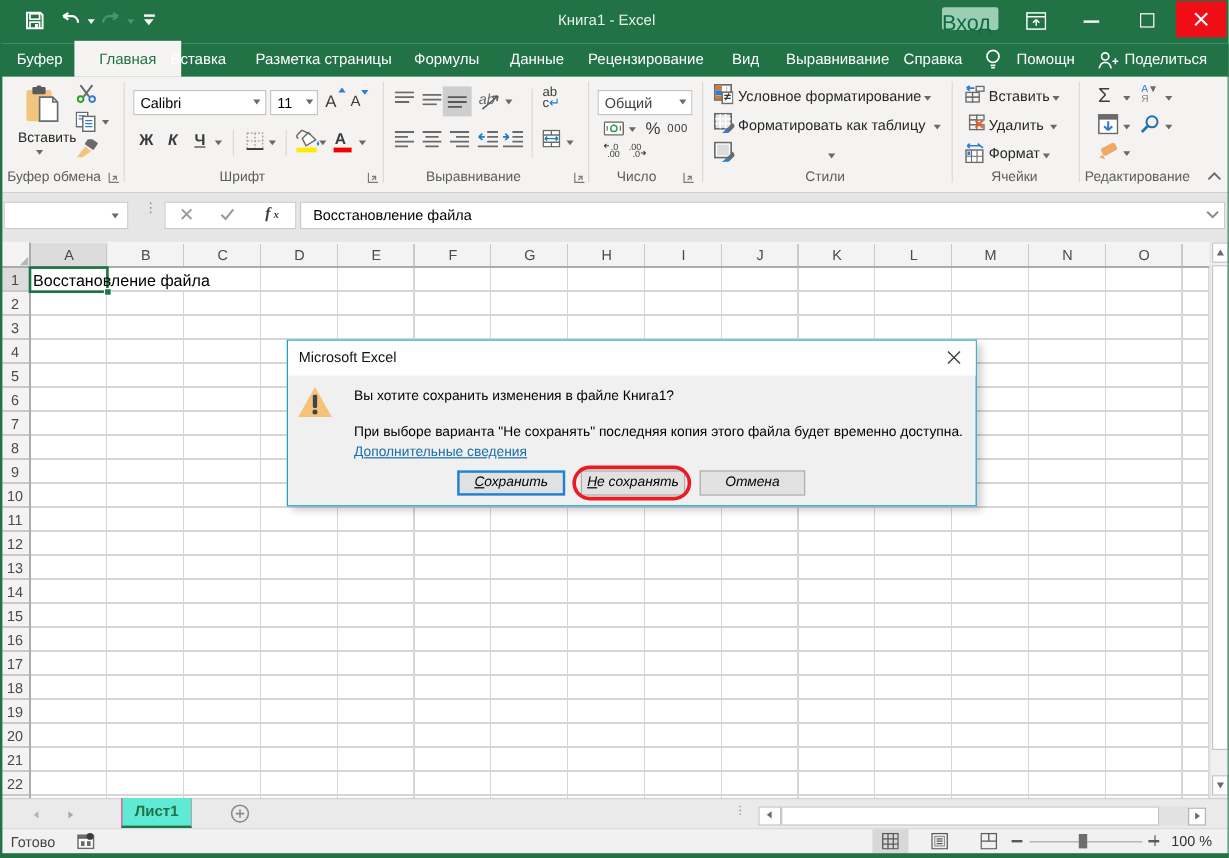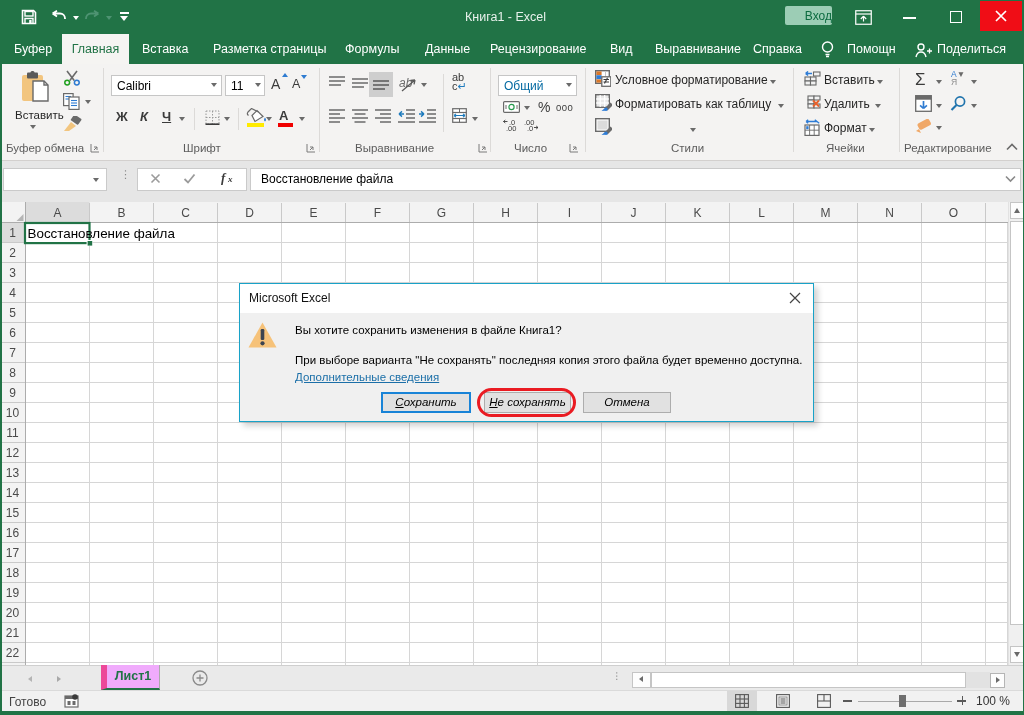--- a/index.html
+++ b/index.html
@@ -3,21 +3,21 @@
 <meta charset="utf-8">
 <style>
 * { margin:0; padding:0; box-sizing:border-box; }
 html,body { width:1024px; height:715px; overflow:hidden; }
 body { font-family:"Liberation Sans", sans-serif; position:relative; background:#fff; }
 .abs { position:absolute; }
 
 #titlebar { left:0; top:0; width:1024px; height:36px; background:#217346; }
 #tabrow { left:0; top:36px; width:1024px; height:28px; background:#217346; }
 .tabtxt { position:absolute; top:6px; color:#fff; font-size:12.5px; white-space:nowrap; }
-#tab-active { position:absolute; left:62px; top:-2.5px; width:67px; height:30.5px; background:#f5f4f2; }
+#tab-active { position:absolute; left:62px; top:-2.5px; width:89px; height:30.5px; background:#f5f4f2; }
 #tab-active span { position:absolute; left:0; right:0; top:8.5px; text-align:center; color:#217346; font-size:12.5px; }
 
 #ribbon { left:0; top:64px; width:1024px; height:97px; background:#f4f3f2; border-bottom:1px solid #d3d0ce; }
 .gsep { position:absolute; top:4px; height:84px; width:1px; background:#dcdad8; }
 .glabel { position:absolute; top:78px; font-size:11.5px; color:#5c5c5c; white-space:nowrap;text-align:center; }
 .launch { position:absolute; top:79px; width:10px; height:10px; }
 .cbox { position:absolute; background:#fff; border:1px solid #c6c6c6; }
 .dd { position:absolute; width:0; height:0; border-left:3.5px solid transparent; border-right:3.5px solid transparent; border-top:4px solid #6a6a6a; }
 .ricon { position:absolute; }
 .rtxt { position:absolute; font-size:12px; color:#262626; white-space:nowrap; }
@@ -54,21 +54,21 @@
     <path d="M15.5 3.5 L11 0.8 M15.5 3.5 L11 6.4 M15.5 3.5 H8 a5 5 0 0 0 -5 5 v0.5" fill="none" stroke="#4e9372" stroke-width="1.8"></path>
   </svg>
   <div class="dd" style="left:106px;top:16px;border-top-color:#4e9372;"></div>
 
   <div style="position:absolute;left:120px;top:12px;width:9px;height:1.5px;background:#fff;"></div>
   <div class="dd" style="left:120px;top:16px;border-top-color:#fff;border-left-width:4.5px;border-right-width:4.5px;border-top-width:5px;"></div>
 
   <span style="position:absolute;left:465px;top:10px;font-size:12.5px;color:#e8f1ec;">Книга1  -  Excel</span>
 
   <div style="position:absolute;left:785px;top:6px;width:47px;height:19px;background:#9ccdb5;border-radius:2px;">
-    <span style="position:absolute;left:0;right:0;top:2.5px;text-align:right;font-size:12px;color:#0c6b40;">Вход</span>
+    <span style="position:absolute;left:0;right:0;top:2.5px;text-align:left;font-size:18px;color:#0c6b40;">Вход</span>
   </div>
 
   <svg style="position:absolute;left:855px;top:10px;" width="17" height="15" viewBox="0 0 17 15">
     <rect x="0.75" y="0.75" width="15.5" height="13.5" fill="none" stroke="#fff" stroke-width="1.2"></rect>
     <line x1="0.75" y1="4" x2="16.25" y2="4" stroke="#fff" stroke-width="1.2"></line>
     <path d="M8.5 11.5 V6.5 M8.5 6.2 L5.8 9 M8.5 6.2 L11.2 9" fill="none" stroke="#fff" stroke-width="1.2"></path>
   </svg>
 
   <div style="position:absolute;left:903px;top:17px;width:13px;height:1.5px;background:#fff;"></div>
 
@@ -264,21 +264,21 @@
     <path d="M2 7.5 h11 M2 7.5 l2 -1.6 M2 7.5 l2 1.6 M13 7.5 l-2 -1.6 M13 7.5 l-2 1.6" stroke="#1e7bbd" stroke-width="1.2" fill="none"></path>
   </svg>
   <div class="dd" style="left:472px;top:53px;"></div>
   <div class="glabel" style="left:355px;">Выравнивание</div>
   <svg class="launch" style="left:478px;" viewBox="0 0 10 10">
       <path d="M1 1 v8 h8 M4 4 h3 v3 M7 4 l-3 3" fill="none" stroke="#7a7a7a" stroke-width="1"></path>
     </svg>
   <div class="gsep" style="left:490px;"></div>
 
   <div class="cbox" style="left:498px;top:11px;width:79px;height:21px;">
-      <span style="position:absolute;left:5px;top:3px;font-size:12px;color:#0369a1;">Общий</span>
+      <span style="position:absolute;left:5px;top:3px;font-size:12px;color:#404040;">Общий</span>
     </div>
   <div class="dd" style="left:566px;top:19px;"></div>
   <svg class="ricon" style="left:503px;top:37px;" width="17" height="13" viewBox="0 0 17 13">
     <rect x="0.6" y="0.6" width="15.8" height="10.8" rx="1" fill="#fff" stroke="#6a6a6a" stroke-width="1.2"></rect>
     <circle cx="8.5" cy="6" r="2.6" fill="none" stroke="#279b4e" stroke-width="1.2"></circle>
     <line x1="3" y1="4" x2="3" y2="8" stroke="#6a6a6a" stroke-width="1"></line>
     <line x1="14" y1="4" x2="14" y2="8" stroke="#6a6a6a" stroke-width="1"></line>
   </svg>
   <div class="dd" style="left:524px;top:42px;"></div>
   <div class="rtxt" style="left:538px;top:35px;font-size:14px;color:#3b3b3b;">%</div>
@@ -557,21 +557,21 @@
   <div style="position:absolute;left:1px;top:0px;width:14px;height:17px;background:#fdfdfd;border:1px solid #c5c5c5;"></div>
   <div style="position:absolute;left:4.5px;top:6px;width:0;height:0;border-left:3.5px solid transparent;border-right:3.5px solid transparent;border-bottom:5px solid #6a6a6a;"></div>
   <div style="position:absolute;left:1px;top:19px;width:14px;height:404px;background:#ffffff;border:1px solid #c5c5c5;"></div>
   <div style="position:absolute;left:1px;top:444px;width:14px;height:17px;background:#fdfdfd;border:1px solid #c5c5c5;"></div>
   <div style="position:absolute;left:4.5px;top:450px;width:0;height:0;border-left:3.5px solid transparent;border-right:3.5px solid transparent;border-top:5px solid #6a6a6a;"></div>
 </div>
 
 <div class="abs" id="tabbar">
   <div style="position:absolute;left:28px;top:10px;width:0;height:0;border-top:3.5px solid transparent;border-bottom:3.5px solid transparent;border-right:4.5px solid #b4b4b4;"></div>
   <div style="position:absolute;left:57px;top:10px;width:0;height:0;border-top:3.5px solid transparent;border-bottom:3.5px solid transparent;border-left:4.5px solid #a8a8a8;"></div>
-  <div style="position:absolute;left:101px;top:-1px;width:59px;height:25px;background:#f0abfc;border-left:6px solid #ec4899;border-right:1px solid #ababab;border-bottom:2.5px solid #217346;">
+  <div style="position:absolute;left:101px;top:-1px;width:59px;height:25px;background:#5eead4;border-left:1px solid #ec4899;border-right:1px solid #ababab;border-bottom:2.5px solid #217346;">
     <span style="position:absolute;left:0;right:0;top:4px;text-align:center;font-size:12.5px;font-weight:bold;color:#217346;">Лист1</span>
   </div>
   <svg style="position:absolute;left:192px;top:4px;" width="16" height="16" viewBox="0 0 16 16">
     <circle cx="8" cy="8" r="7" fill="none" stroke="#8a8a8a" stroke-width="1.3"></circle>
     <path d="M8 4.5 V11.5 M4.5 8 H11.5" stroke="#8a8a8a" stroke-width="1.3"></path>
   </svg>
 
   <div style="position:absolute;left:612px;top:8px;width:3px;height:12px;color:#8a8a8a;font-size:9.5px;line-height:4px;">⋮</div>
   <div style="position:absolute;left:632px;top:6px;width:19px;height:16px;background:#fdfdfd;border:1px solid #c5c5c5;"></div>
   <div style="position:absolute;left:639px;top:10px;width:0;height:0;border-top:3.8px solid transparent;border-bottom:3.8px solid transparent;border-right:4.4px solid #6a6a6a;"></div>

